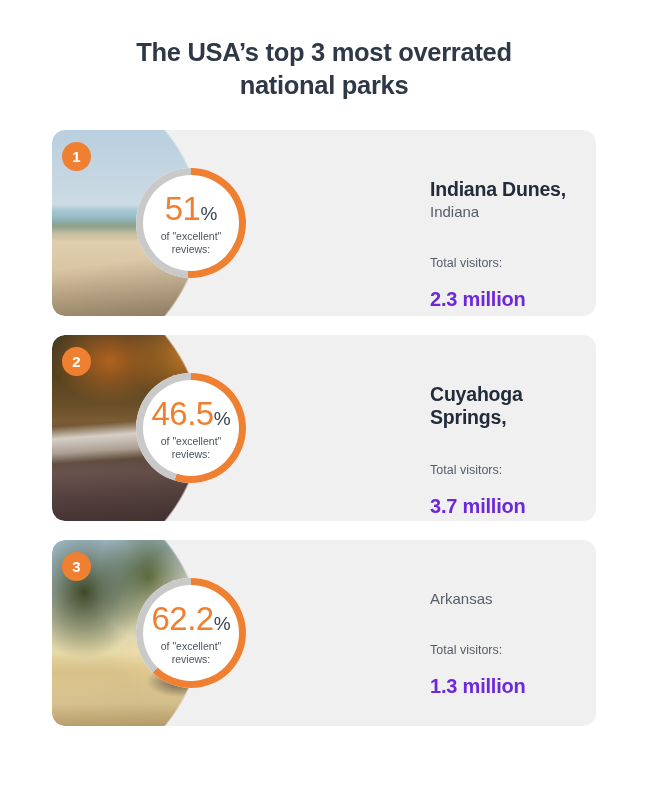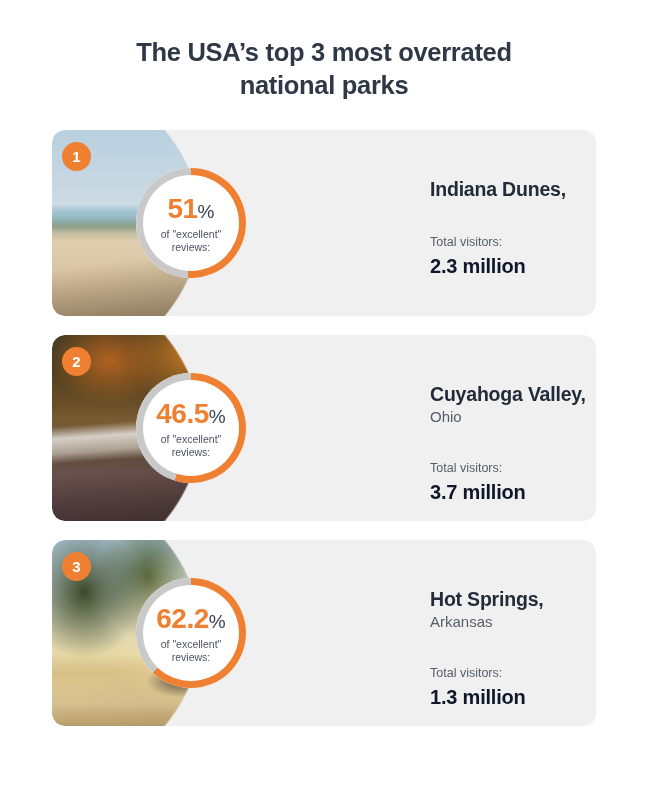--- a/index.html
+++ b/index.html
@@ -158,22 +158,22 @@
     line-height:1;
     padding-top:2px;
   }
   .pct-row {
     white-space:nowrap;
     line-height:1;
     margin-bottom:5px;
   }
   .pct-num {
     color:#ef8031;
-    font-size:28px;
-    font-weight:bold;
+    font-size:33px;
+    font-weight:normal;
     letter-spacing:-0.5px;
   }
   .pct-sign {
     color:#3b4452;
     font-size:19px;
     font-weight:normal;
   }
   .donut-sub {
     color:#4a5260;
     font-size:10.5px;
@@ -200,25 +200,25 @@
     line-height:1.25;
     margin-top:2px;
   }
   .visitors-label {
     color:#555d6a;
     font-size:12.5px;
     margin-top:34px;
     line-height:1.2;
   }
   .visitors-value {
-    color:#0f172a;
+    color:#6d28d9;
     font-size:20px;
     font-weight:bold;
     letter-spacing:-0.2px;
-    margin-top:4px;
+    margin-top:16px;
     line-height:1.2;
   }
 </style>
 </head>
 <body>
 
 <div class="page">
 
   <h1 class="page-title">
     <span>The USA’s top 3 most overrated</span>
@@ -242,20 +242,21 @@
             <span class="pct-num">51</span><span class="pct-sign">%</span>
           </div>
           <div class="donut-sub">
             <span>of "excellent"</span>
             <span>reviews:</span>
           </div>
         </div>
       </div>
       <div class="info">
         <div class="park-name">Indiana Dunes,</div>
+        <div class="park-state">Indiana</div>
         <div class="visitors-label">Total visitors:</div>
         <div class="visitors-value">2.3 million</div>
       </div>
     </div>
 
     <div class="card">
       <div class="photo-wrap">
         <div class="photo photo-2"></div>
       </div>
       <div class="badge">
@@ -268,22 +269,21 @@
           <div class="pct-row">
             <span class="pct-num">46.5</span><span class="pct-sign">%</span>
           </div>
           <div class="donut-sub">
             <span>of "excellent"</span>
             <span>reviews:</span>
           </div>
         </div>
       </div>
       <div class="info">
-        <div class="park-name">Cuyahoga Valley,</div>
-        <div class="park-state">Ohio</div>
+        <div class="park-name">Cuyahoga Springs,</div>
         <div class="visitors-label">Total visitors:</div>
         <div class="visitors-value">3.7 million</div>
       </div>
     </div>
 
     <div class="card">
       <div class="photo-wrap">
         <div class="photo photo-3"></div>
       </div>
       <div class="badge">
@@ -296,21 +296,20 @@
           <div class="pct-row">
             <span class="pct-num">62.2</span><span class="pct-sign">%</span>
           </div>
           <div class="donut-sub">
             <span>of "excellent"</span>
             <span>reviews:</span>
           </div>
         </div>
       </div>
       <div class="info">
-        <div class="park-name">Hot Springs,</div>
         <div class="park-state">Arkansas</div>
         <div class="visitors-label">Total visitors:</div>
         <div class="visitors-value">1.3 million</div>
       </div>
     </div>
 
   </div>
 </div>
 
 </body></html>

